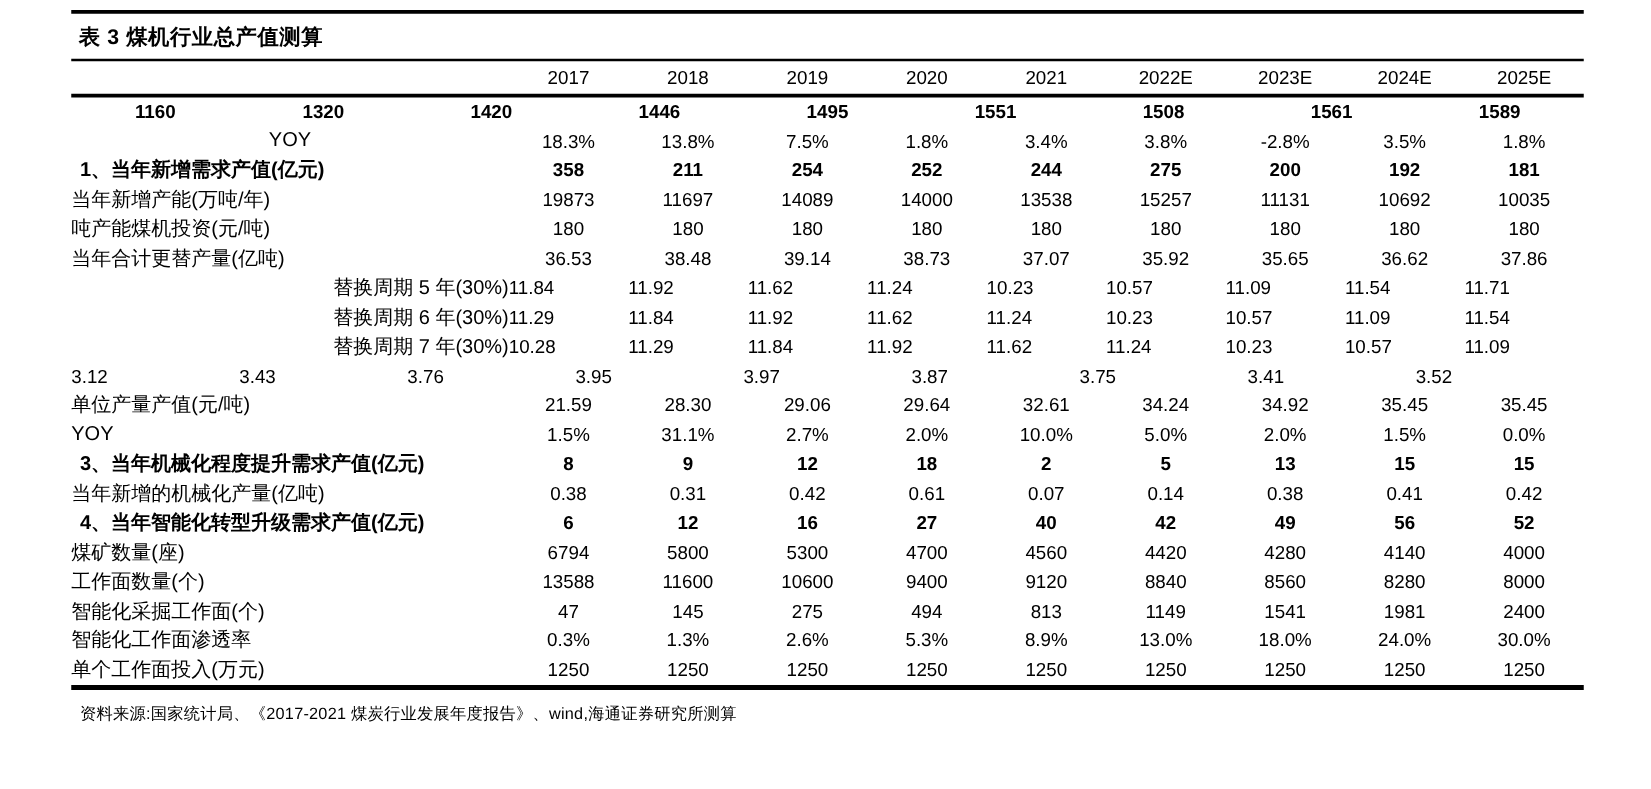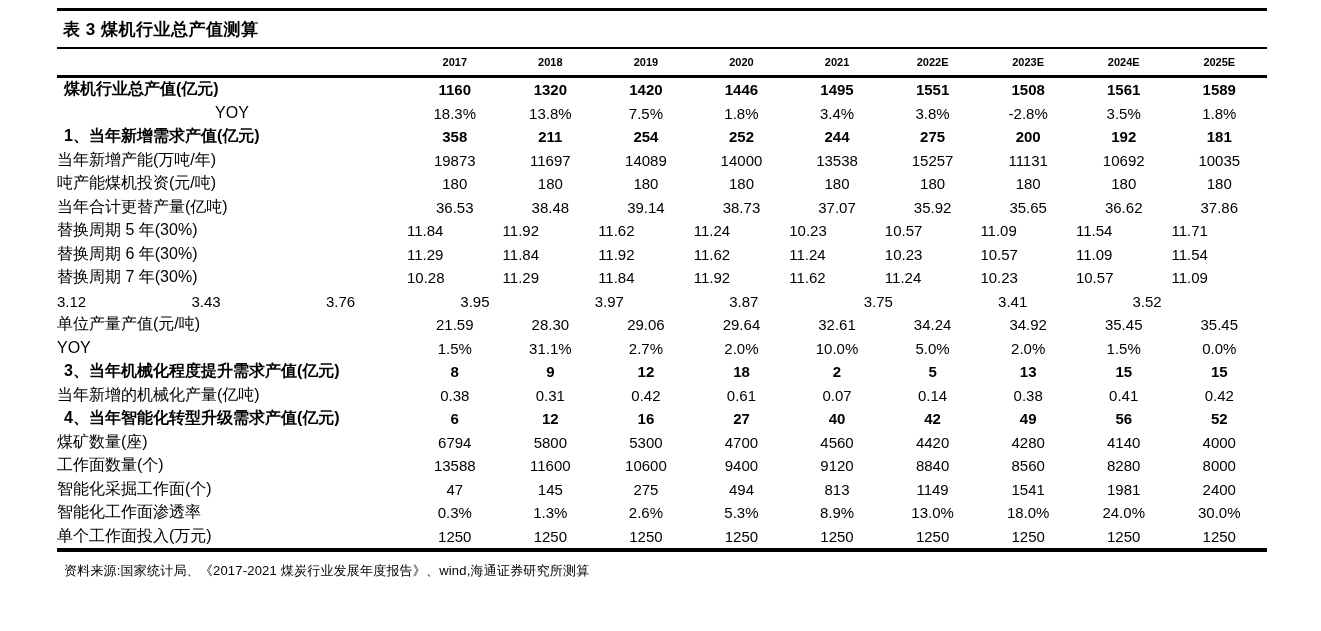--- a/index.html
+++ b/index.html
@@ -37,40 +37,40 @@
 
   .hdr-row {
     display: flex;
     align-items: center;
     height: 26px;
   }
   .hdr-spacer { width: 350px; flex: none; }
   .hdr-cell {
     flex: 1;
     text-align: center;
-    font-weight: bold;
-    font-size: 11px;
+    font-weight: normal;
+    font-size: 15px;
   }
 
   .row {
     display: flex;
     align-items: center;
     height: 23.5px;
   }
   .lab {
     flex: none;
     box-sizing: border-box;
     width: 350px;
     font-size: 16px;
     white-space: nowrap;
   }
   .row.head .lab { text-align: left; padding-left: 7px; font-weight: bold; }
   .row.mid  .lab { text-align: center; }
   .row.sub  .lab { text-align: left; padding-right: 65px; }
-  .row.deep .lab { text-align: left; }
+  .row.deep .lab { text-align: right; }
 
   .val {
     flex: 1;
     box-sizing: border-box;
     text-align: center;
     font-size: 15px;
   }
   .row.head .val { font-weight: bold; }
   .row.deep .val { text-align: left; padding-right: 3px; }
 
@@ -97,21 +97,20 @@
       <div class="hdr-cell">2021</div>
       <div class="hdr-cell">2022E</div>
       <div class="hdr-cell">2023E</div>
       <div class="hdr-cell">2024E</div>
       <div class="hdr-cell">2025E</div>
     </div>
   <div class="rule rule-head"></div>
 
   <div id="tbody">
       <div class="row head">
-        <div class="lab">煤机行业总产值(亿元)</div>
         <div class="val">1160</div>
         <div class="val">1320</div>
         <div class="val">1420</div>
         <div class="val">1446</div>
         <div class="val">1495</div>
         <div class="val">1551</div>
         <div class="val">1508</div>
         <div class="val">1561</div>
         <div class="val">1589</div>
       </div>

